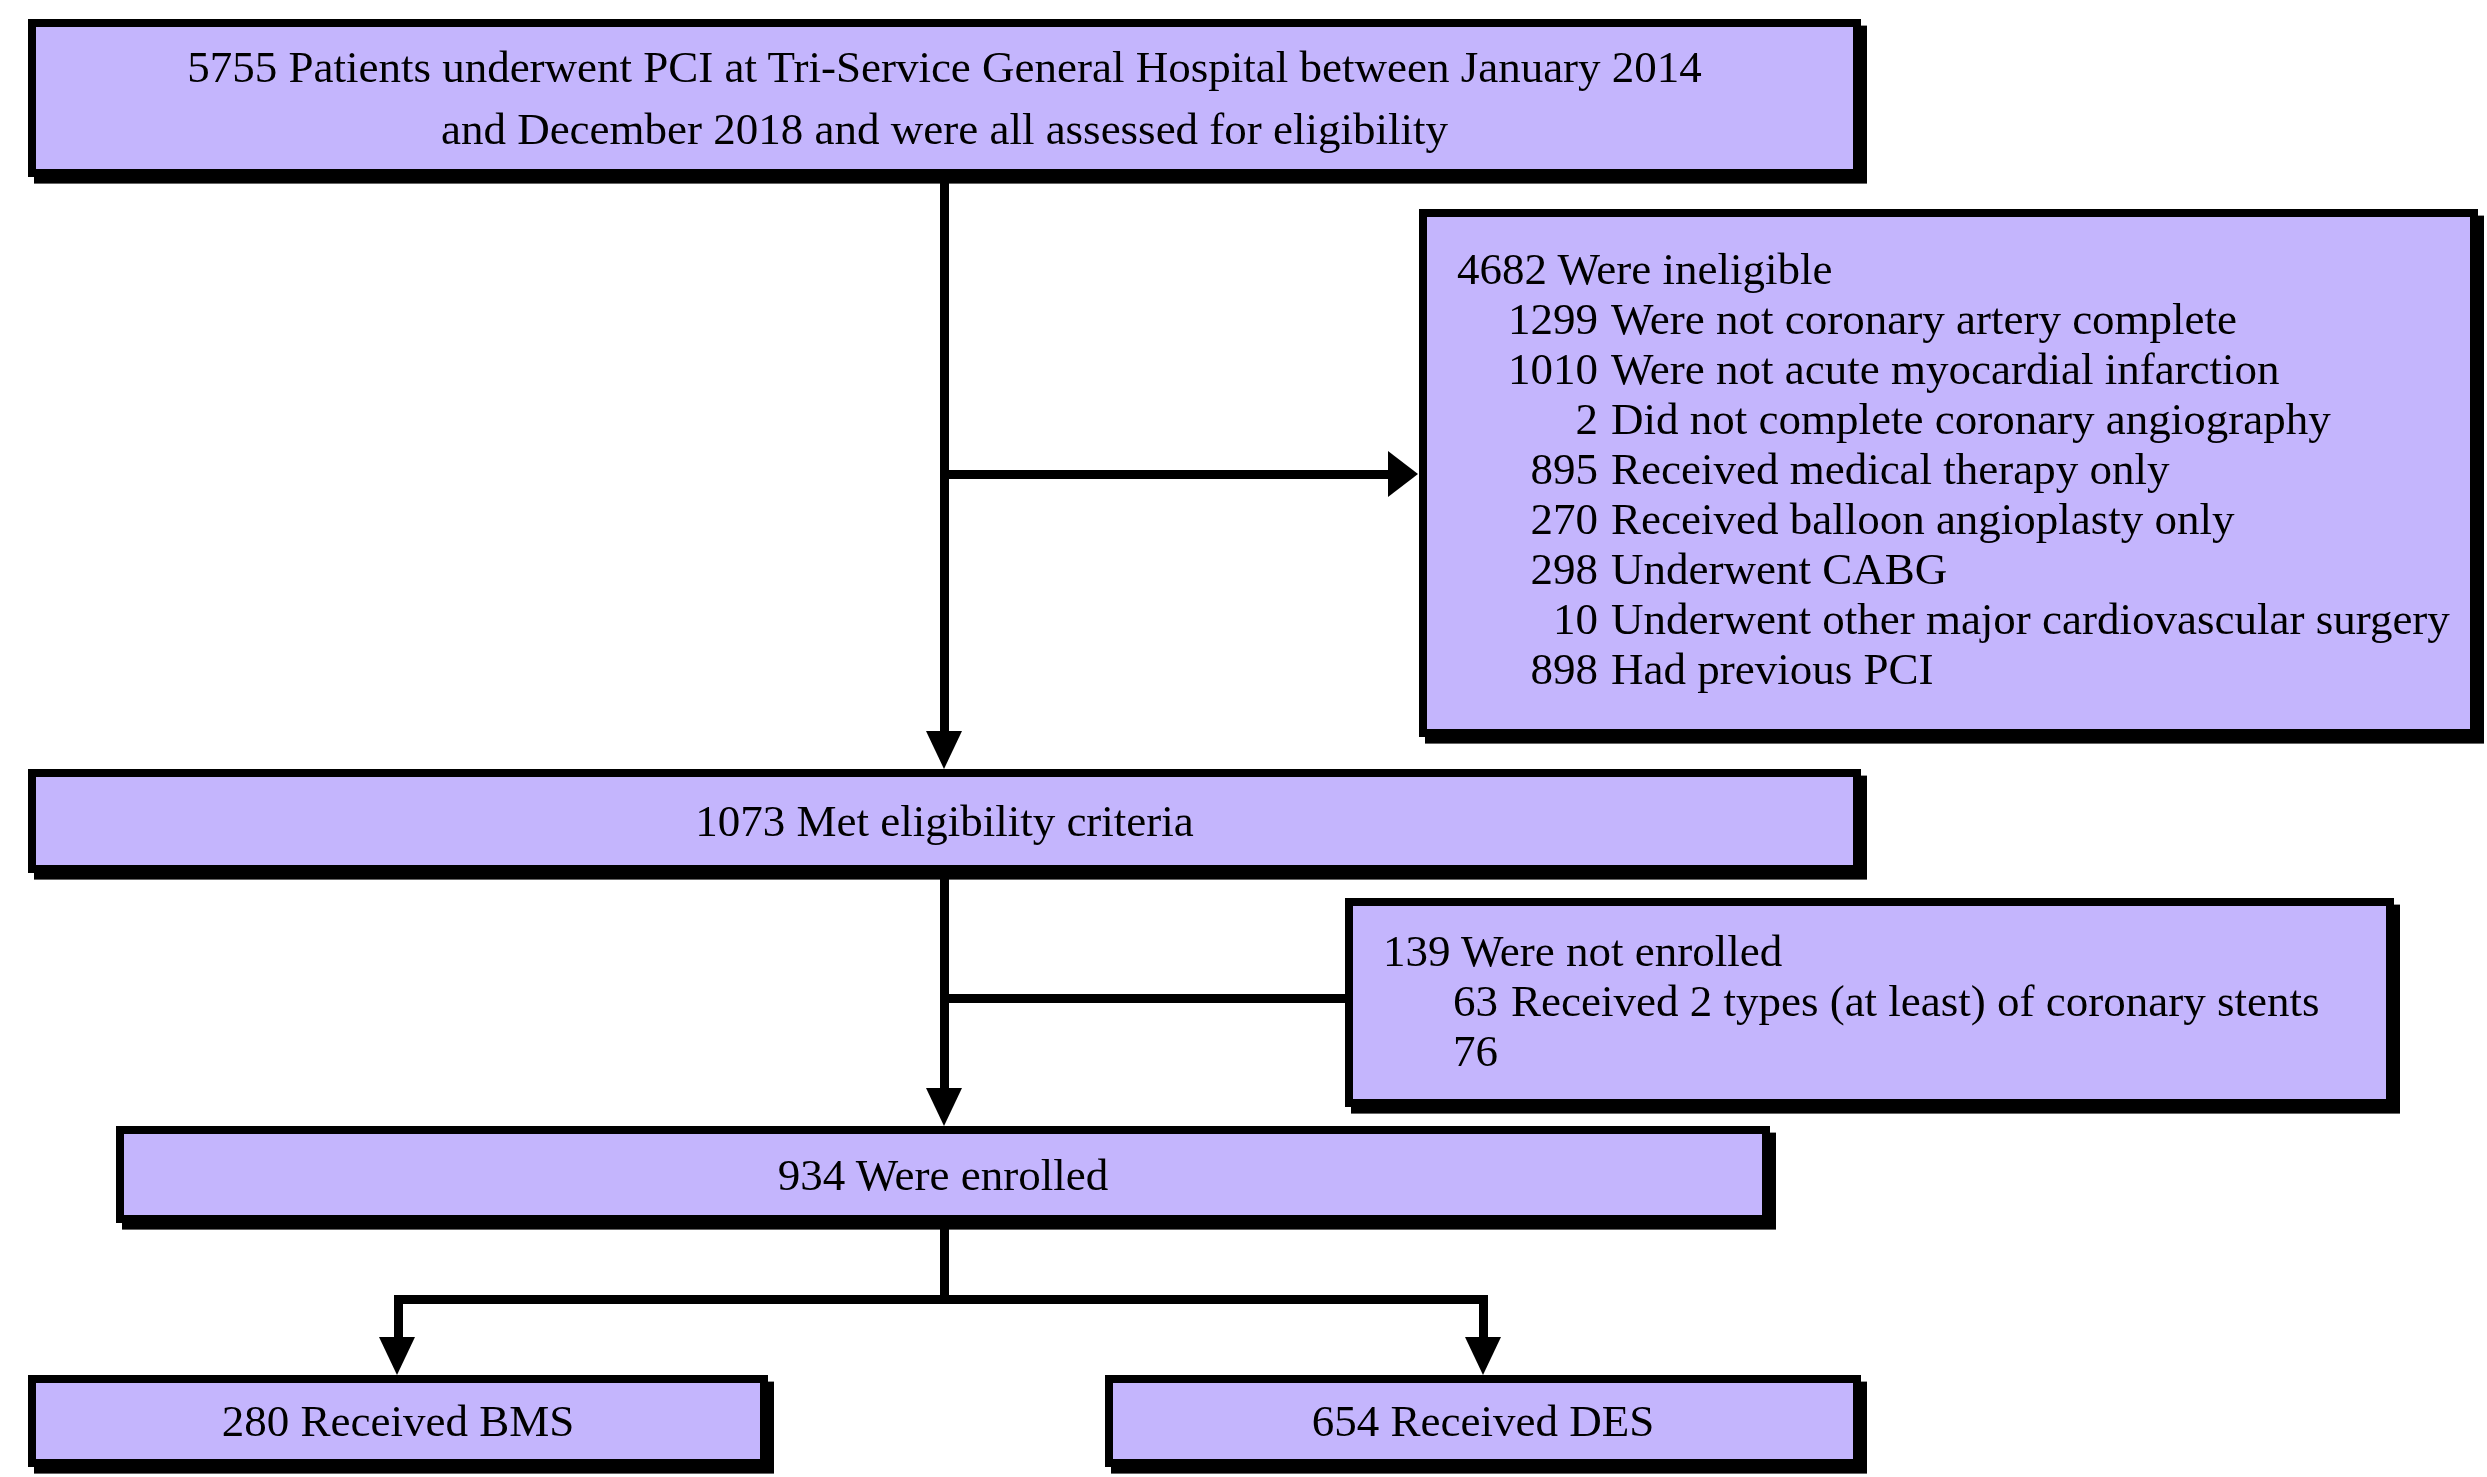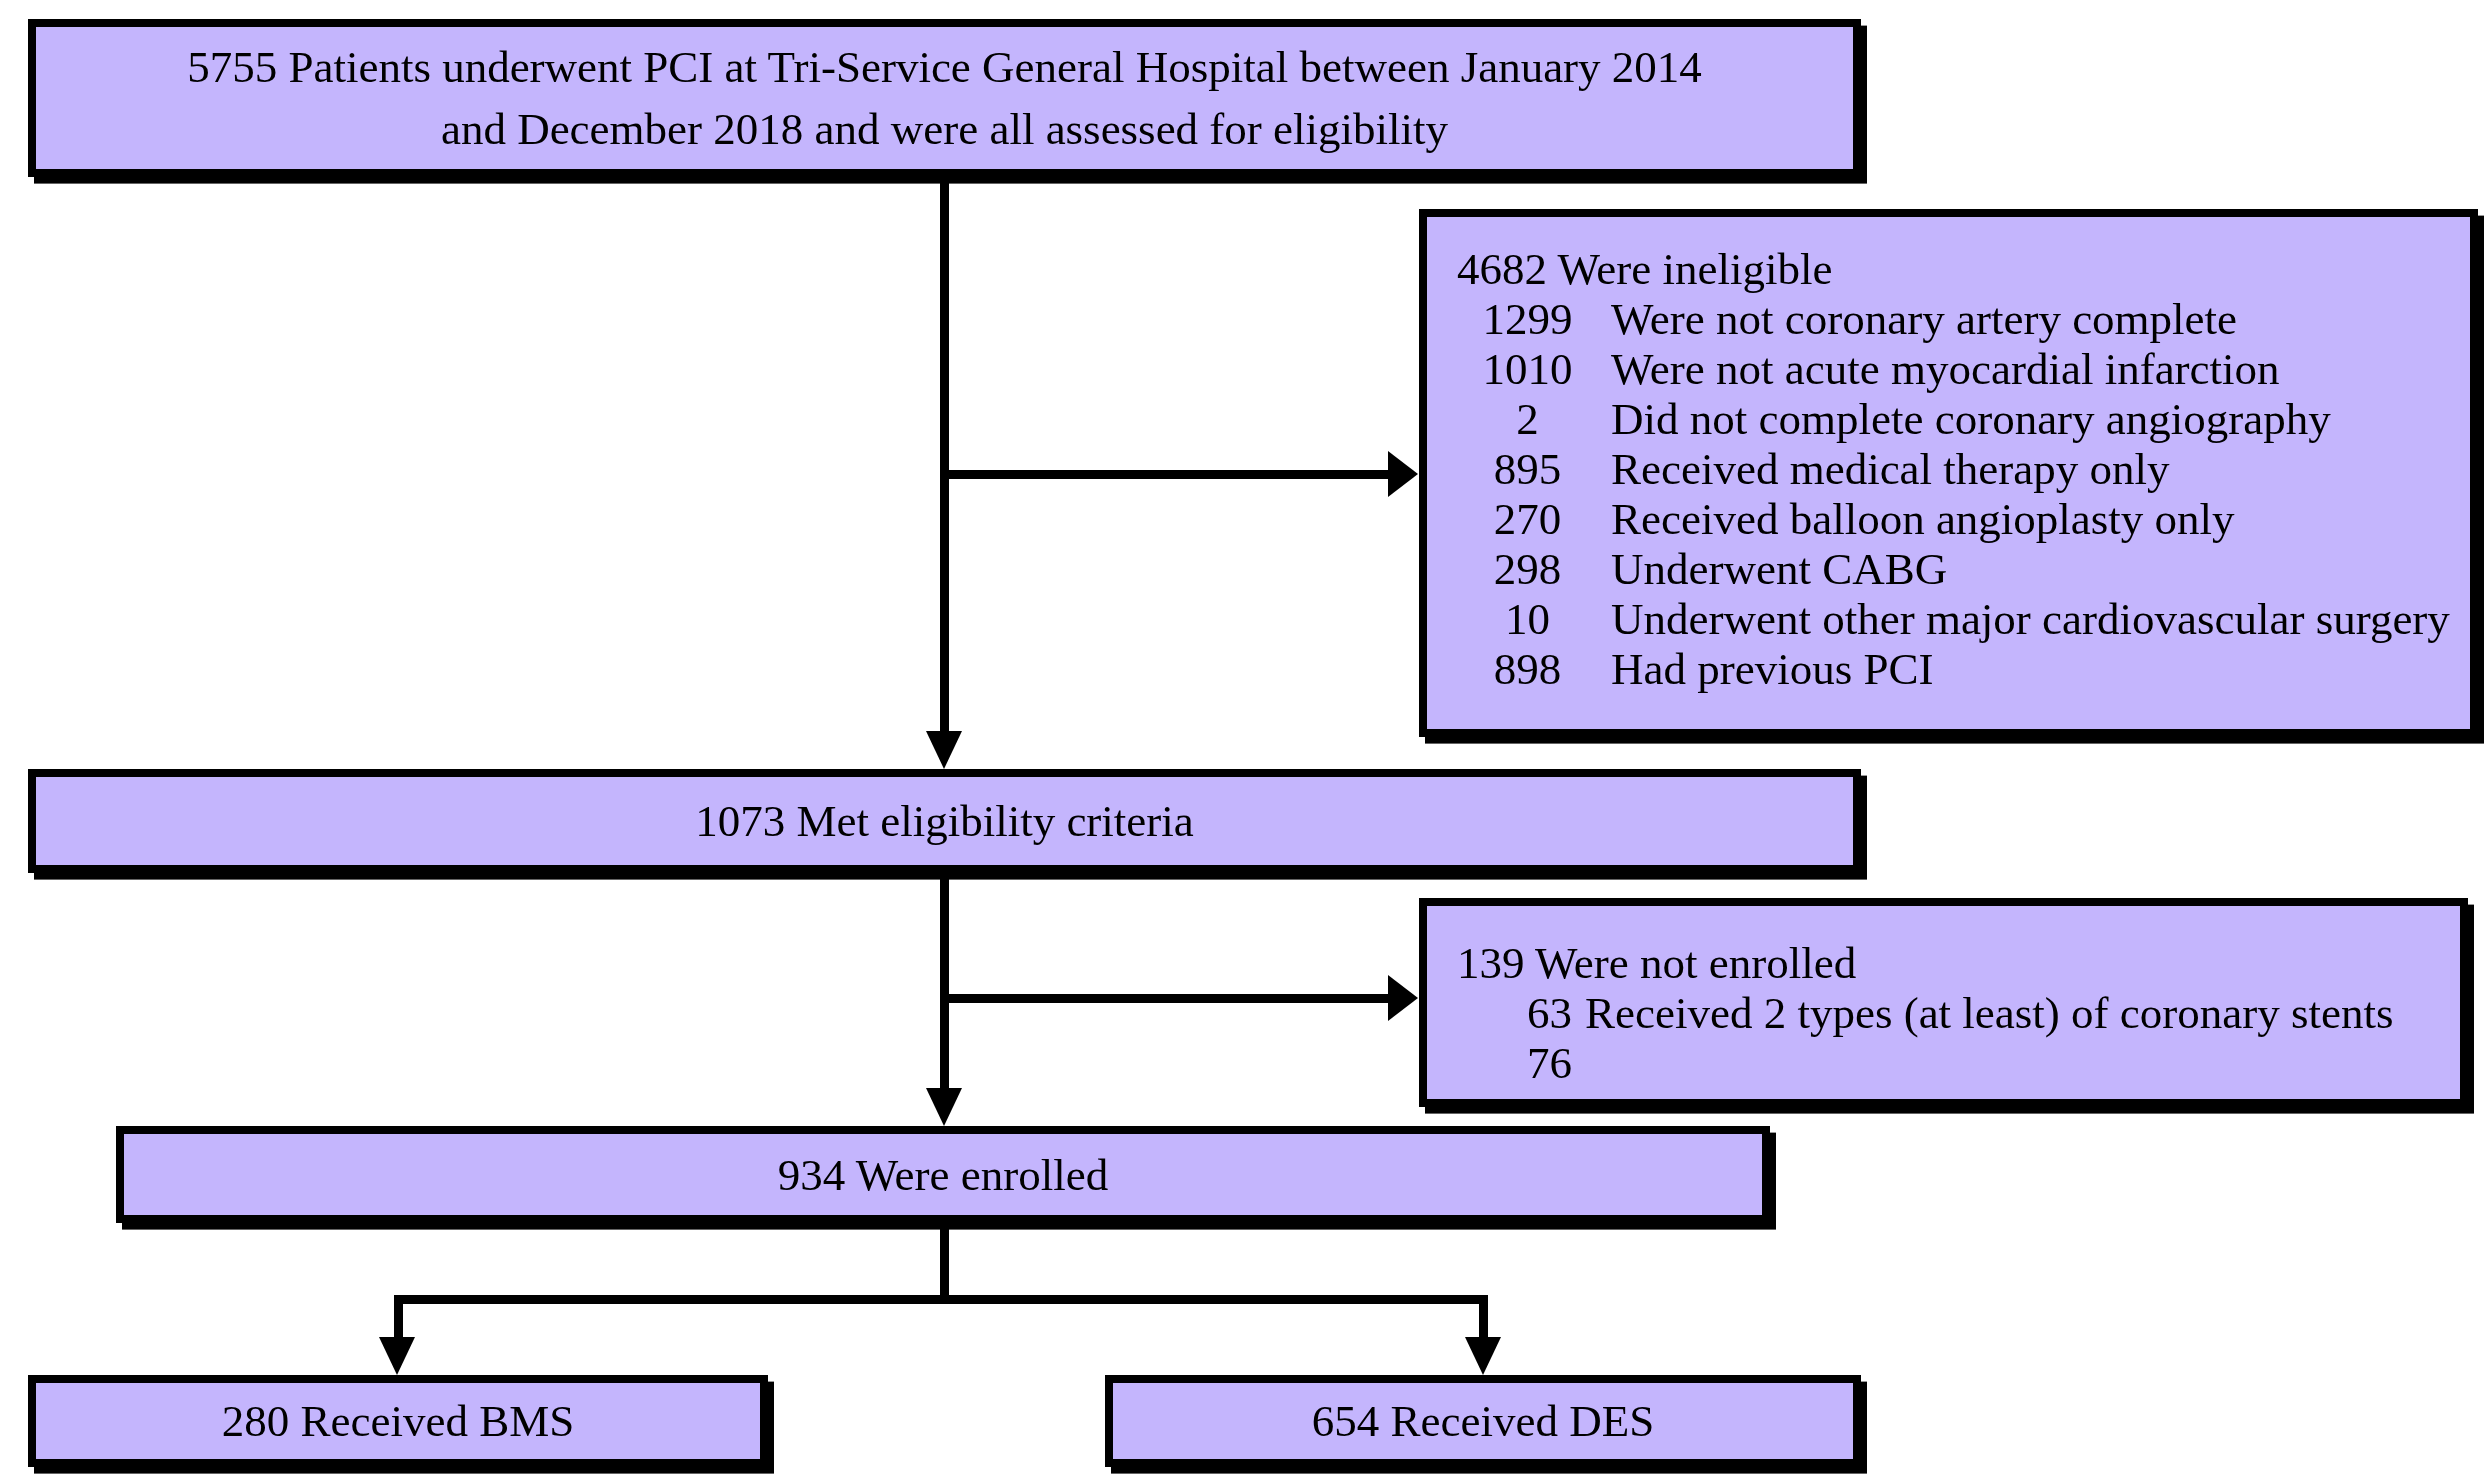--- a/index.html
+++ b/index.html
@@ -43,21 +43,21 @@
     padding: 27px 13px 0 30px;
     font-size: 45px;
     line-height: 50px;
   }
   .nrow { display: flex; }
   .nrow .num {
     flex: 0 0 auto;
     text-align: right;
     white-space: pre;
   }
-  .nrow .num.w-big { width: 141px; text-align: center; }
+  .nrow .num.w-big { width: 141px; }
   .nrow .num.w-small { width: 115px; }
   .nrow .lbl {
     margin-left: 13px;
     white-space: nowrap;
   }
   .hdr { white-space: nowrap; }
   .line {
     position: absolute;
     background: #000000;
   }
@@ -133,21 +133,21 @@
   <div class="box center" style="left:28px; top:769px; width:1833px; height:104px;">
     <div class="txt">1073 Met eligibility criteria</div>
   </div>
 
   <div class="line" style="left:940px; top:873px; width:8.5px; height:217px;"></div>
   <div class="ah-down" style="left:926px; top:1088px;"></div>
 
   <div class="line" style="left:944px; top:994px; width:447px; height:8.5px;"></div>
   <div class="ah-right" style="left:1388px; top:975px;"></div>
 
-  <div class="box list-box" style="left:1419px; top:898px; width:1049px; height:209px; padding-top:32px;">
+  <div class="box list-box" style="left:1345px; top:898px; width:1049px; height:209px; padding-top:20px;">
     <div class="hdr">139 Were not enrolled</div>
     <div class="nrow">
       <span class="num w-small">63</span>
       <span class="lbl">Received 2 types (at least) of coronary stents</span>
     </div>
     <div class="nrow">
       <span class="num w-small">76</span>
     </div>
   </div>
 

